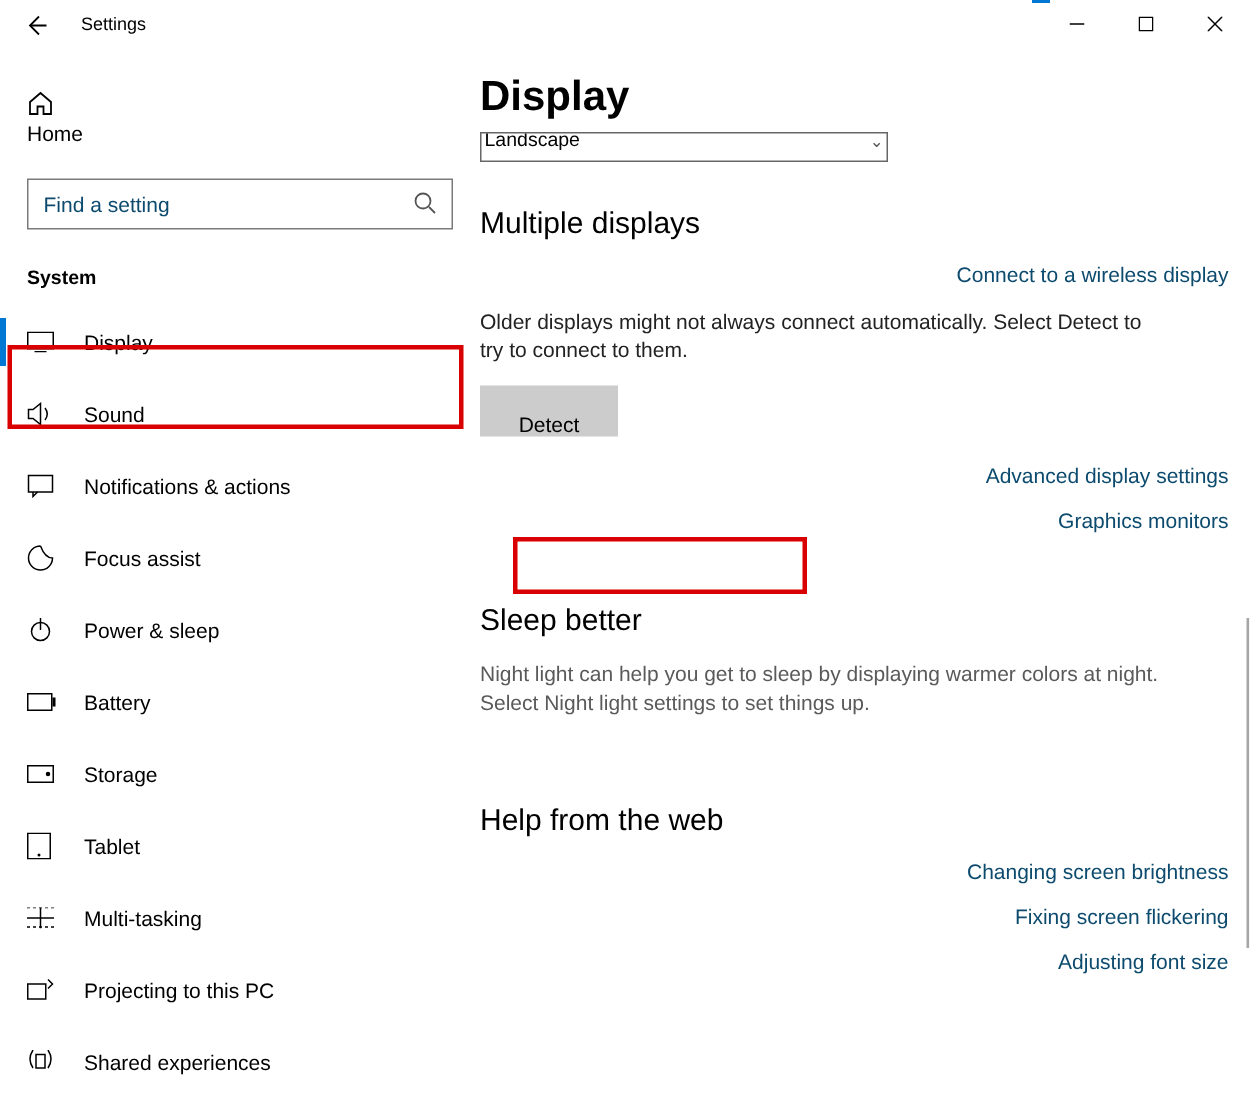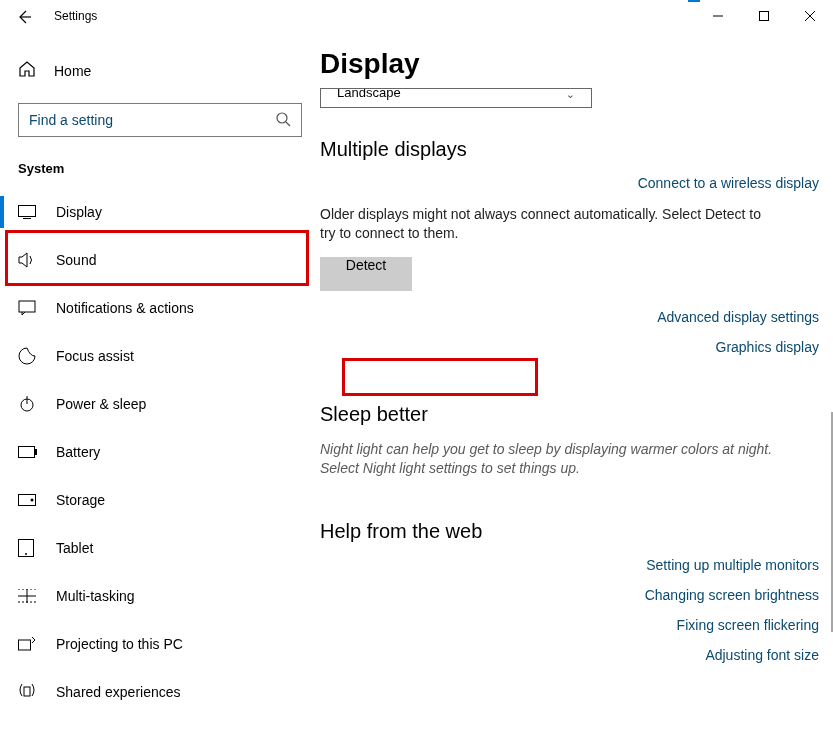--- a/index.html
+++ b/index.html
@@ -41,23 +41,24 @@
   .content {
     display: flex;
     height: calc(100% - 34px);
   }
   .sidebar {
     width: 320px;
     padding: 16px 10px 0 10px;
     flex-shrink: 0;
   }
   .home-row {
-    display: flex; align-items: center;
+    display: flex; 
     padding: 10px 8px 10px 8px;
     margin-bottom: 12px;
+    flex-direction: column;
   }
   .home-row .icon { width: 22px; margin-right: 14px; }
   .home-row span.txt { font-size: 14px; }
   .search-box {
     border: 1px solid #7a7a7a;
     height: 34px;
     display: flex;
     align-items: center;
     padding: 0 10px;
     margin: 0 8px 24px 8px;
@@ -104,48 +105,48 @@
     overflow: hidden;
   }
   .main h1.page-title {
     font-weight: 600; font-size: 28px;
     margin-bottom: 8px;
   }
   .dropdown {
     border: 1px solid #666;
     width: 272px; height: 20px;
     display: flex; align-items: center; justify-content: space-between;
-    padding: 0 16px;
+    padding: 0 2px;
     margin-bottom: 30px;
     overflow: hidden;
     position: relative;
   }
   .dropdown .val { font-size: 13px; position: relative; top: -6px; }
   .dropdown .chev { font-size: 11px; color: #555; position: relative; top: -4px;}
   .subhead {
     font-weight: 400; font-size: 20px;
     margin-bottom: 14px;
   }
   .link {
     color: #0c4a6e;
     display: block;
     margin-bottom: 14px;
     font-size: 14px;
     cursor: pointer;
     text-align: right;
   }
   .body-text { color: #222; font-size: 14px; margin-bottom: 14px; line-height: 1.35; }
-  .grey-text { color: #5a5a5a; font-size: 14px; margin-bottom: 8px; line-height: 1.35; font-style: italic;}
+  .grey-text { color: #5a5a5a; font-size: 14px; margin-bottom: 24px; line-height: 1.35;}
   .btn {
     background: #cccccc;
     border: none;
     height: 34px; width: 92px;
     font-size: 14px;
     margin-bottom: 18px;
-    display:flex; align-items:flex-start; justify-content:center;
+    display:flex; align-items:flex-end; justify-content:center;
     cursor: default;
   }
   .spacer-lg { height: 34px; }
   .scrollbar-track {
     position: absolute; right: 0; top: 378px; bottom: 0;
     width: 6px; background: transparent;
   }
   .scrollbar-thumb {
     position: absolute; right: 0; width: 2px; top: 0; height: 220px;
     background: #a6a6a6;
@@ -320,31 +321,30 @@
       <span class="chev">⌄</span>
     </div>
 
     <h2 class="subhead">Multiple displays</h2>
     <a class="link">Connect to a wireless display</a>
     <p class="body-text" style="max-width:460px;">Older displays might not always connect automatically. Select Detect to try to connect to them.</p>
     <div class="btn">
         <span>Detect</span>
       </div>
     <a class="link">Advanced display settings</a>
-    <a class="link">Graphics display</a>
+    <a class="link">Graphics monitors</a>
 
     <div class="spacer-lg"></div>
 
     <h2 class="subhead">Sleep better</h2>
     <p class="grey-text" style="max-width:470px;">Night light can help you get to sleep by displaying warmer colors at night. Select Night light settings to set things up.</p>
 
     <div class="spacer-lg"></div>
 
     <h2 class="subhead">Help from the web</h2>
-    <a class="link">Setting up multiple monitors</a>
     <a class="link">Changing screen brightness</a>
     <a class="link">Fixing screen flickering</a>
     <a class="link">Adjusting font size</a>
 
     <div class="scrollbar-track">
       <div class="scrollbar-thumb"></div>
     </div>
   </div>
 </div>
 

